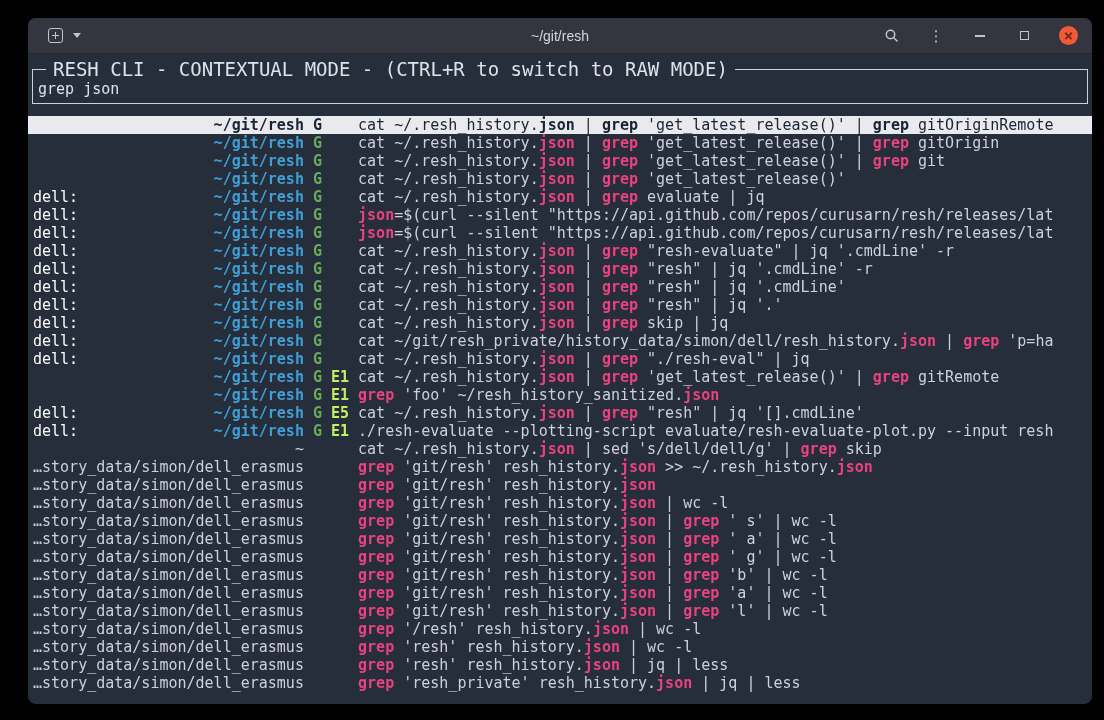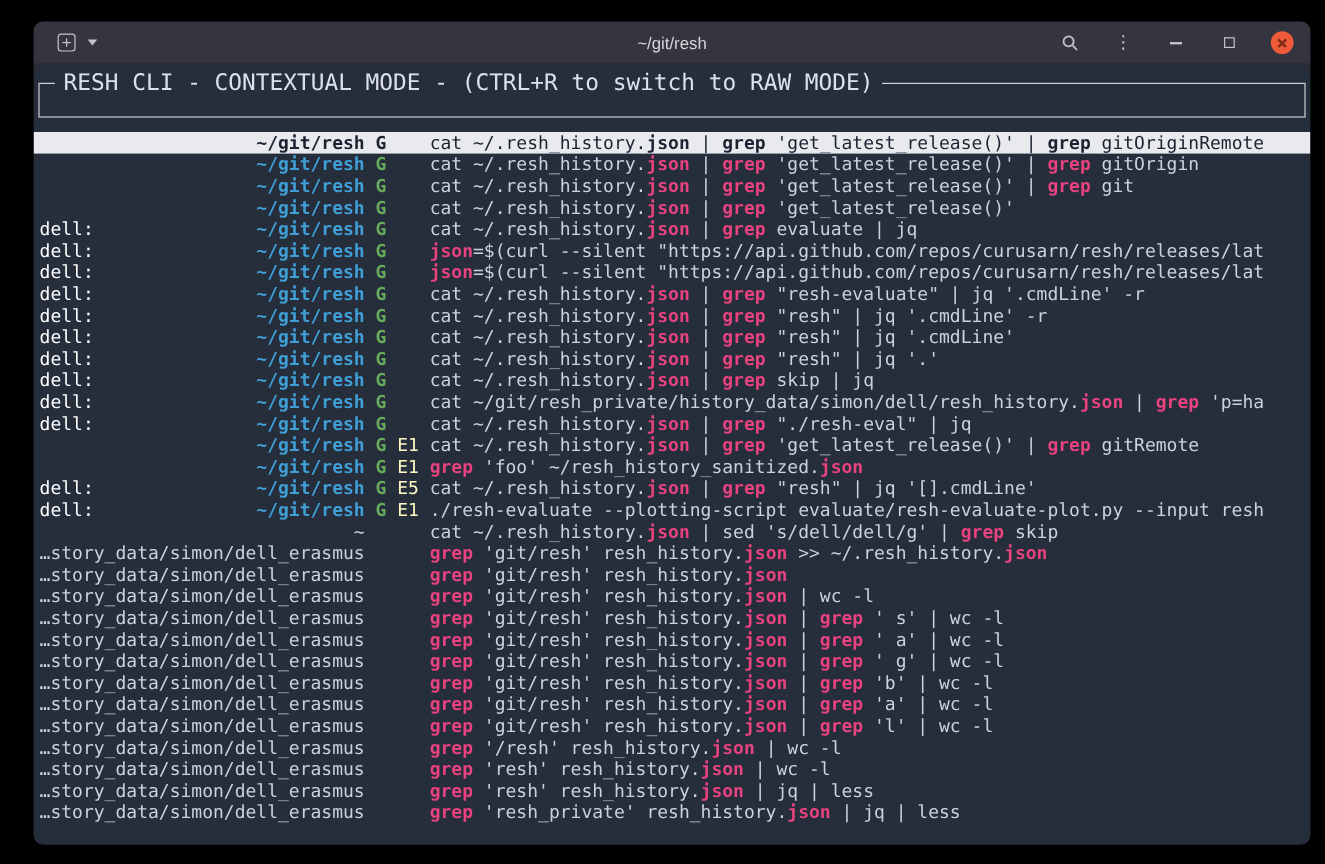--- a/index.html
+++ b/index.html
@@ -33,21 +33,21 @@
   .query{line-height:18px;padding-left:0;color:#dde2ea;white-space:pre}
   .list{margin-top:12px}
   .row{display:flex;height:18px;line-height:18px;white-space:pre;padding:0 5px;overflow:hidden}
   .row.selected{background:#e9eaee;color:#1b2230}
   .left{display:inline-flex;justify-content:space-between;width:30ch;flex:none}
   .host{color:#ffffff}
   .dir{margin-left:auto}
   .dir.repo{color:#3f9fd6;font-weight:bold}
   .flags{width:4ch;flex:none;margin-left:1ch}
   .fg{color:#67ad5b;font-weight:bold}
-  .fe{color:#fef9c3;font-weight:normal}
+  .fe{color:#bef264;font-weight:bold}
   .cmd{margin-left:1ch;flex:1;overflow:hidden}
   .match{color:#e8427f;font-weight:bold}
   .row.selected .host,.row.selected .dir,.row.selected .fg,.row.selected .fe,
   .row.selected .cmd,.row.selected .match{color:#1b2230}
 </style>
 </head>
 <body>
 
 <div class="window">
 
@@ -75,20 +75,21 @@
       </span>
       <span class="tb-btn">
         <span class="close-circle"></span>
       </span>
     </div>
   </div>
 
   <div class="content">
     <fieldset class="resh-box">
       <legend>RESH CLI - CONTEXTUAL MODE - (CTRL+R to switch to RAW MODE)</legend>
+      <div class="query">grep json</div>
     </fieldset>
     <div class="list">
         <div class="row selected"><span class="left"><span class="host"></span><span class="dir repo">~/git/resh</span></span><span class="flags"><span class="fg">G</span></span><span class="cmd"><span>cat ~/.resh_history.</span><span class="match">json</span><span> | </span><span class="match">grep</span><span> 'get_latest_release()' | </span><span class="match">grep</span><span> gitOriginRemote</span></span></div>
         <div class="row"><span class="left"><span class="host"></span><span class="dir repo">~/git/resh</span></span><span class="flags"><span class="fg">G</span></span><span class="cmd"><span>cat ~/.resh_history.</span><span class="match">json</span><span> | </span><span class="match">grep</span><span> 'get_latest_release()' | </span><span class="match">grep</span><span> gitOrigin</span></span></div>
         <div class="row"><span class="left"><span class="host"></span><span class="dir repo">~/git/resh</span></span><span class="flags"><span class="fg">G</span></span><span class="cmd"><span>cat ~/.resh_history.</span><span class="match">json</span><span> | </span><span class="match">grep</span><span> 'get_latest_release()' | </span><span class="match">grep</span><span> git</span></span></div>
         <div class="row"><span class="left"><span class="host"></span><span class="dir repo">~/git/resh</span></span><span class="flags"><span class="fg">G</span></span><span class="cmd"><span>cat ~/.resh_history.</span><span class="match">json</span><span> | </span><span class="match">grep</span><span> 'get_latest_release()'</span></span></div>
         <div class="row"><span class="left"><span class="host">dell:</span><span class="dir repo">~/git/resh</span></span><span class="flags"><span class="fg">G</span></span><span class="cmd"><span>cat ~/.resh_history.</span><span class="match">json</span><span> | </span><span class="match">grep</span><span> evaluate | jq</span></span></div>
         <div class="row"><span class="left"><span class="host">dell:</span><span class="dir repo">~/git/resh</span></span><span class="flags"><span class="fg">G</span></span><span class="cmd"><span class="match">json</span><span>=$(curl --silent "https://api.github.com/repos/curusarn/resh/releases/lat</span></span></div>
         <div class="row"><span class="left"><span class="host">dell:</span><span class="dir repo">~/git/resh</span></span><span class="flags"><span class="fg">G</span></span><span class="cmd"><span class="match">json</span><span>=$(curl --silent "https://api.github.com/repos/curusarn/resh/releases/lat</span></span></div>
         <div class="row"><span class="left"><span class="host">dell:</span><span class="dir repo">~/git/resh</span></span><span class="flags"><span class="fg">G</span></span><span class="cmd"><span>cat ~/.resh_history.</span><span class="match">json</span><span> | </span><span class="match">grep</span><span> "resh-evaluate" | jq '.cmdLine' -r</span></span></div>

